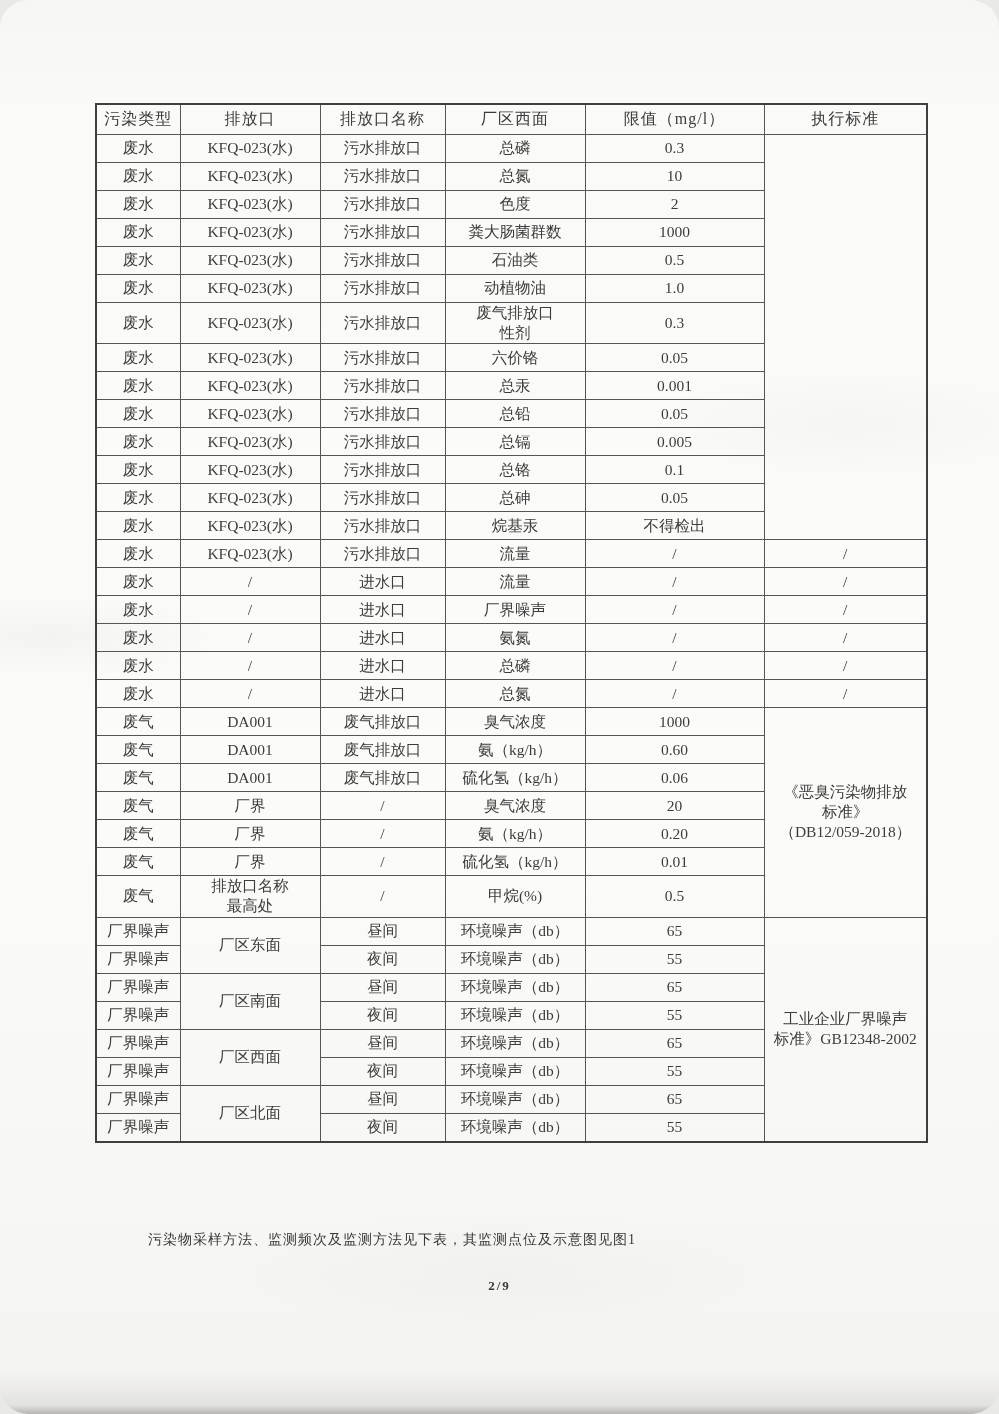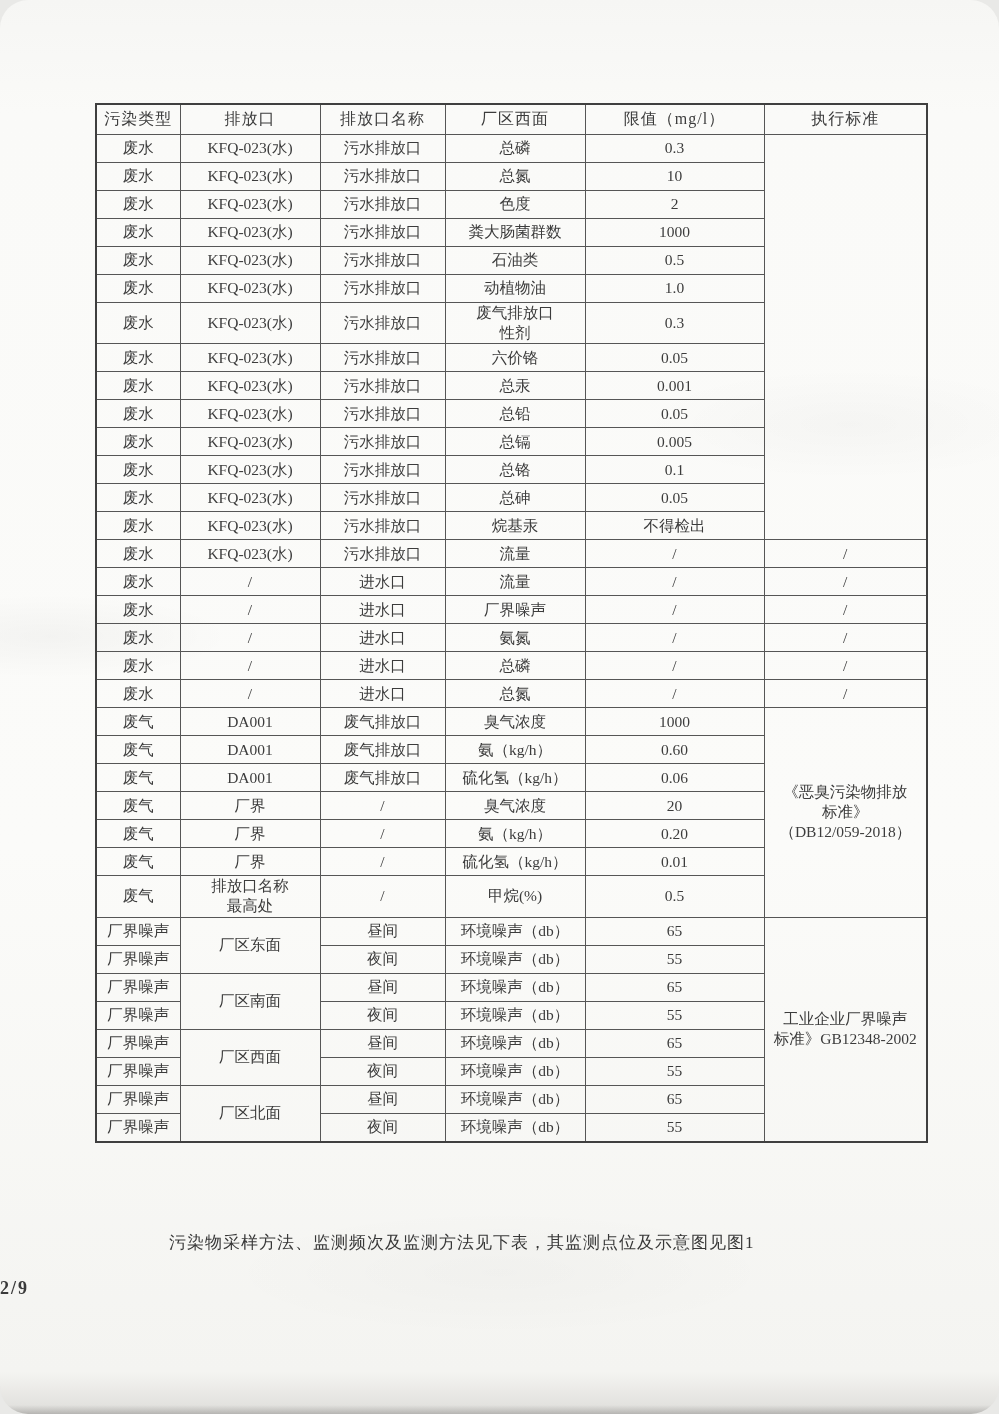--- a/index.html
+++ b/index.html
@@ -34,25 +34,25 @@
     overflow:hidden;
   }
   .monitor-table thead th{height:29px;font-size:16px;letter-spacing:1px;}
   .section-heading{
     position:absolute;left:148px;top:1163px;
     font-family:"Liberation Sans","DejaVu Sans",sans-serif;
     font-weight:bold;font-size:21px;color:#242424;letter-spacing:2px;
   }
   .body-text{
     position:absolute;left:148px;top:1231px;width:760px;
-    font-size:17px;color:#383838;letter-spacing:1px;margin-left:21px;
+    font-size:14px;color:#383838;letter-spacing:1px;
   }
   .page-number{
     position:absolute;left:0;right:0;top:1278px;
-    font-size:18px;font-weight:bold;color:#3a3a3a;letter-spacing:2px;
+    text-align:center;font-size:13px;font-weight:bold;color:#3a3a3a;letter-spacing:2px;
   }
   .bottom-edge{
     position:absolute;left:0;right:0;bottom:0;height:9px;
     background:linear-gradient(180deg,rgba(0,0,0,0),rgba(0,0,0,0.18));
   }
 </style>
 </head>
 <body>
 
 <div class="page">

